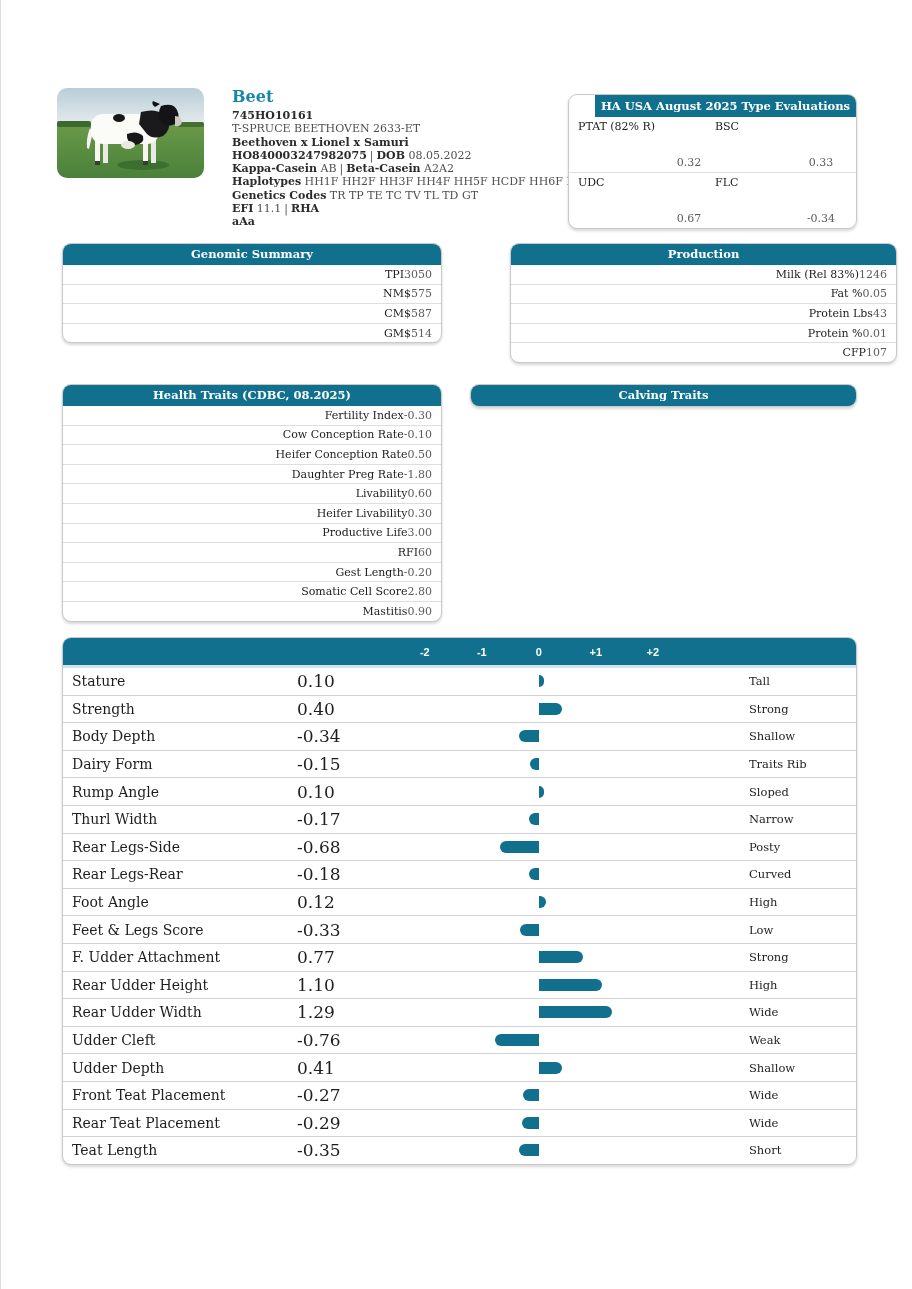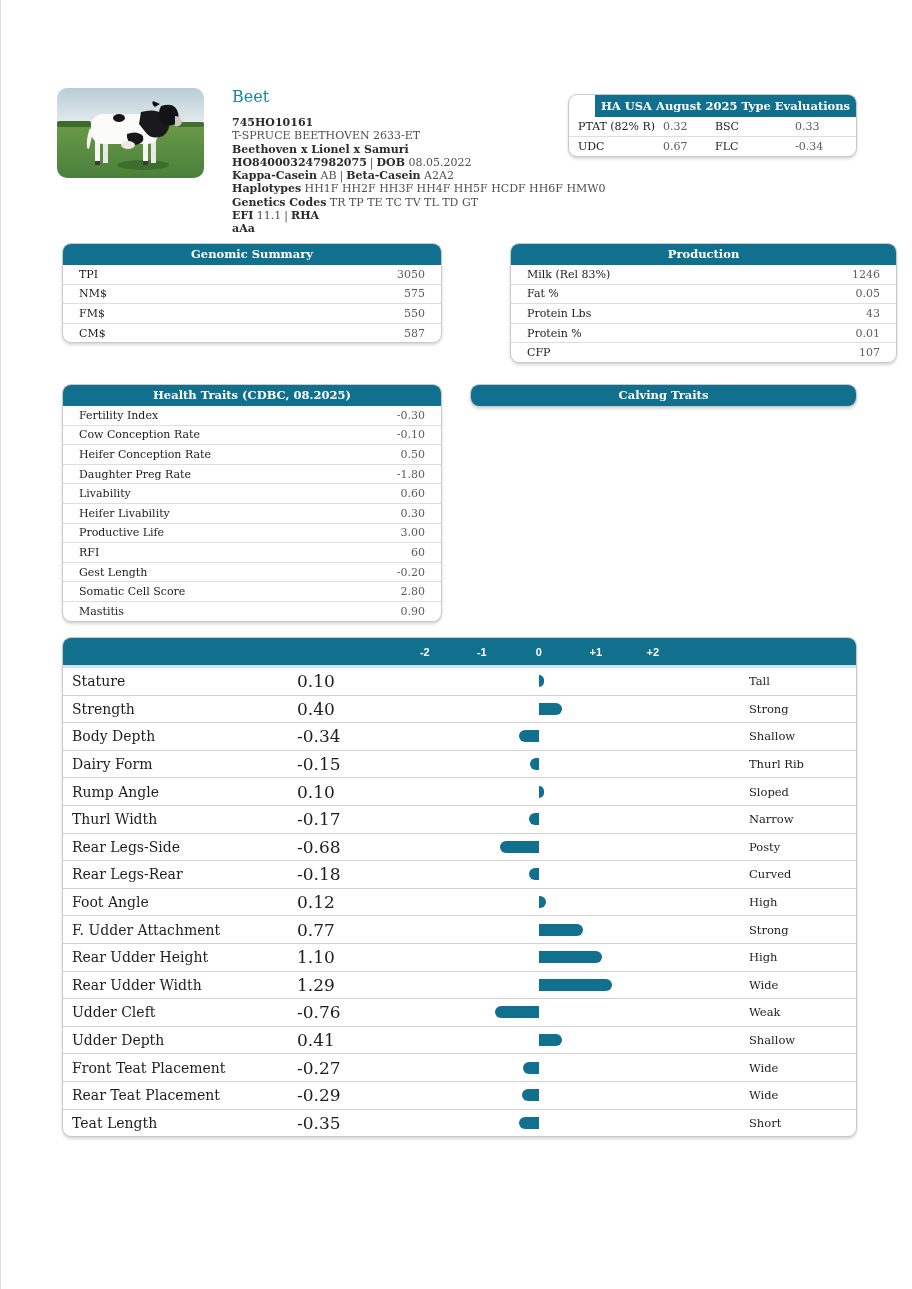--- a/index.html
+++ b/index.html
@@ -11,49 +11,49 @@
     overflow:hidden;
   }
   .edge-line{position:absolute;left:0;top:0;width:1px;height:100%;background:#dcdcdc;}
 
   
   .photo{position:absolute;left:57px;top:88px;width:147px;height:90px;border-radius:10px;overflow:hidden;}
   .photo svg{display:block;width:100%;height:100%;}
 
   
   .id-block{position:absolute;left:232px;top:88px;width:336px;}
-  .bull-name{font-size:16px;font-weight:normal;color:var(--title,#1787a8);line-height:18px;margin-bottom:10px;}
+  .bull-name{font-size:16px;font-weight:bold;color:var(--title,#1787a8);line-height:18px;margin-bottom:3px;}
   .id-line{font-size:11px;line-height:13.3px;color:#4f4f4f;white-space:nowrap;}
   .id-line b{color:#2b2b2b;}
   .sep{margin:0 3px;color:#4f4f4f;}
 
   
   .card{
     position:absolute;background:#fff;
     border:1px solid #c9c9c9;border-radius:9px;
     box-shadow:0 2px 3px rgba(0,0,0,.16);
     overflow:hidden;
   }
   .card-header{
     background:var(--accent,#11708e);color:#fff;
     font-weight:bold;font-size:11.5px;text-align:center;
     height:21px;line-height:21px;
   }
-  .card-row{display:flex;justify-content:space-between;align-items:center;height:18.6px;padding:0 16px;font-size:11px;}
+  .card-row{display:flex;justify-content:flex-end;align-items:center;height:18.6px;padding:0 9px;font-size:11px;}
   .card-row + .card-row{border-top:1px solid #dedede;}
   .row-label{color:#1c1c1c;}
   .row-value{color:#5c5c5c;}
 
   
   .te-card{left:568px;top:94px;width:287px;}
   .te-card .card-header{height:22px;line-height:22px;margin-left:26px;}
   .te-row{display:grid;grid-template-columns:1fr 52px 80px 52px;padding:3px 9px;font-size:11px;align-items:start;}
   .te-row + .te-row{border-top:1px solid #dedede;}
   .te-label{color:#1c1c1c;}
-  .te-value{text-align:left;color:#5c5c5c;}
+  .te-value{text-align:center;color:#5c5c5c;margin-top:36px;}
 
   
   .genomic-card{left:62px;top:243px;width:378px;}
   .production-card{left:470px;top:243px;width:385px;margin-left:40px;}
   .health-card{left:62px;top:384px;width:378px;}
   .calving-card{left:470px;top:384px;width:385px;}
 
   
   .chart-card{left:62px;top:637px;width:793px;position:absolute;background:#fff;
     border:1px solid #c9c9c9;border-radius:9px;box-shadow:0 2px 3px rgba(0,0,0,.16);overflow:hidden;}
@@ -155,26 +155,26 @@
     <div>
         <div class="card-row">
           <span class="row-label">TPI</span>
           <span class="row-value">3050</span>
         </div>
         <div class="card-row">
           <span class="row-label">NM$</span>
           <span class="row-value">575</span>
         </div>
         <div class="card-row">
-          <span class="row-label">FM$</span>
-          <span class="row-value">550</span>
-        </div>
-        <div class="card-row">
           <span class="row-label">CM$</span>
           <span class="row-value">587</span>
+        </div>
+        <div class="card-row">
+          <span class="row-label">GM$</span>
+          <span class="row-value">514</span>
         </div>
       </div>
   </div>
 
   <div class="card production-card">
     <div class="card-header">Production</div>
     <div>
         <div class="card-row">
           <span class="row-label">Milk (Rel 83%)</span>
           <span class="row-value">1246</span>
@@ -276,21 +276,21 @@
         <div class="chart-row">
           <span class="ct-trait">Body Depth</span>
           <span class="ct-value">-0.34</span>
           <div class="ct-bar" style="width: 2.4446%; background: rgb(17, 112, 142); left: 57.5554%; border-radius: 7px 0px 0px 7px;"></div>
           <span class="ct-desc">Shallow</span>
         </div>
         <div class="chart-row">
           <span class="ct-trait">Dairy Form</span>
           <span class="ct-value">-0.15</span>
           <div class="ct-bar" style="width: 1.0785%; background: rgb(17, 112, 142); left: 58.9215%; border-radius: 7px 0px 0px 7px;"></div>
-          <span class="ct-desc">Thurl Rib</span>
+          <span class="ct-desc">Traits Rib</span>
         </div>
         <div class="chart-row">
           <span class="ct-trait">Rump Angle</span>
           <span class="ct-value">0.10</span>
           <div class="ct-bar" style="width: 0.719%; background: rgb(17, 112, 142); left: 60%; border-radius: 0px 7px 7px 0px;"></div>
           <span class="ct-desc">Sloped</span>
         </div>
         <div class="chart-row">
           <span class="ct-trait">Thurl Width</span>
           <span class="ct-value">-0.17</span>
@@ -309,20 +309,26 @@
           <div class="ct-bar" style="width: 1.2942%; background: rgb(17, 112, 142); left: 58.7058%; border-radius: 7px 0px 0px 7px;"></div>
           <span class="ct-desc">Curved</span>
         </div>
         <div class="chart-row">
           <span class="ct-trait">Foot Angle</span>
           <span class="ct-value">0.12</span>
           <div class="ct-bar" style="width: 0.8628%; background: rgb(17, 112, 142); left: 60%; border-radius: 0px 7px 7px 0px;"></div>
           <span class="ct-desc">High</span>
         </div>
         <div class="chart-row">
+          <span class="ct-trait">Feet &amp; Legs Score</span>
+          <span class="ct-value">-0.33</span>
+          <div class="ct-bar" style="width: 2.3727%; background: rgb(17, 112, 142); left: 57.6273%; border-radius: 7px 0px 0px 7px;"></div>
+          <span class="ct-desc">Low</span>
+        </div>
+        <div class="chart-row">
           <span class="ct-trait">F. Udder Attachment</span>
           <span class="ct-value">0.77</span>
           <div class="ct-bar" style="width: 5.5363%; background: rgb(17, 112, 142); left: 60%; border-radius: 0px 7px 7px 0px;"></div>
           <span class="ct-desc">Strong</span>
         </div>
         <div class="chart-row">
           <span class="ct-trait">Rear Udder Height</span>
           <span class="ct-value">1.10</span>
           <div class="ct-bar" style="width: 7.909%; background: rgb(17, 112, 142); left: 60%; border-radius: 0px 7px 7px 0px;"></div>
           <span class="ct-desc">High</span>

